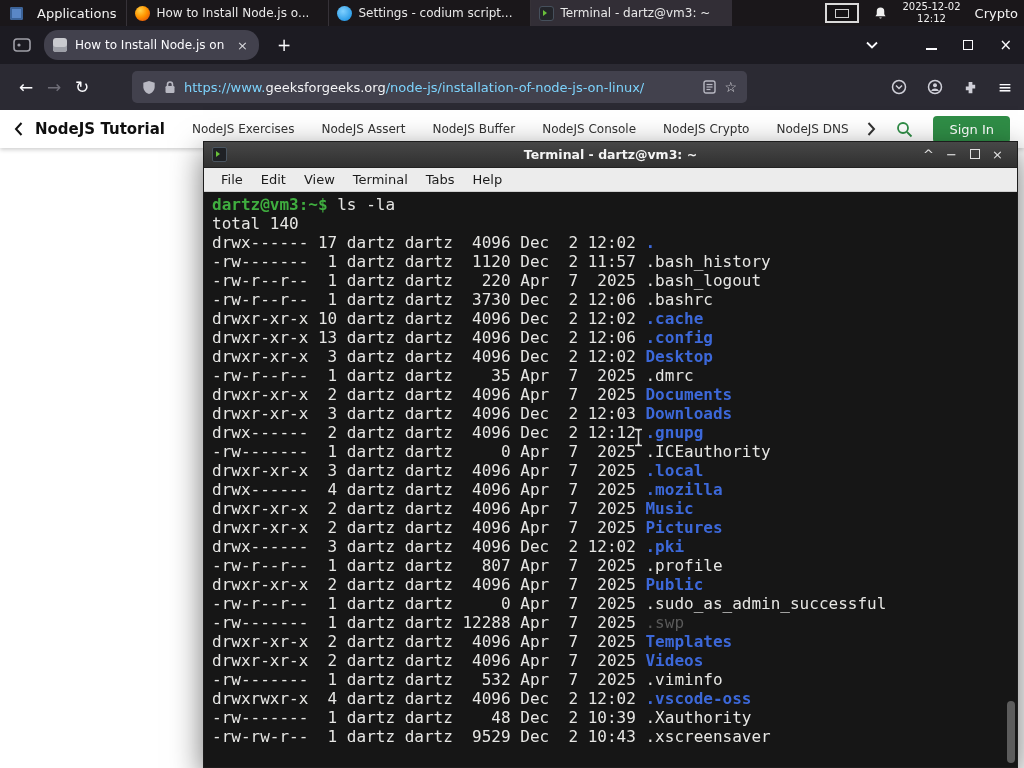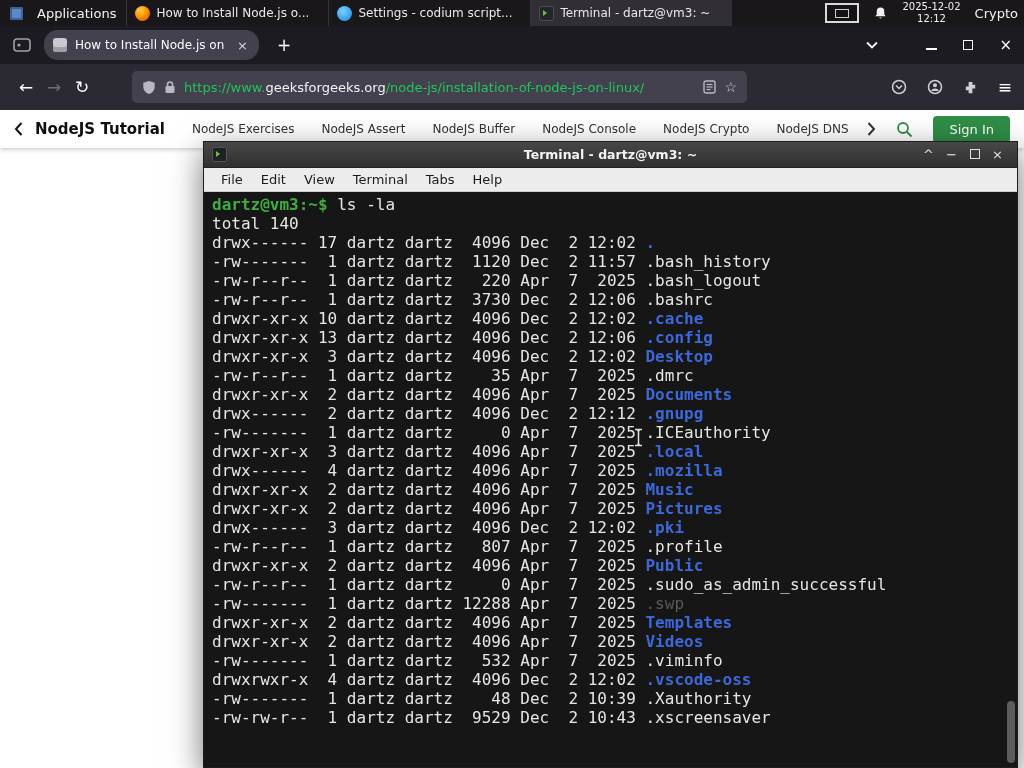--- a/index.html
+++ b/index.html
@@ -48,21 +48,21 @@
   .wc-bar{width:11px;height:2px;background:#fbfbfe;display:inline-block;}
   .wc-x{font-size:15px;}
 
   .navbar{position:absolute;top:64px;left:0;width:1024px;height:46px;background:#2b2a33;
     display:flex;align-items:center;padding:0 12px;color:#fbfbfe;z-index:5;}
   .nav-btn{width:28px;height:28px;display:flex;align-items:center;justify-content:center;font-size:17px;}
   .nav-btn.dim{color:#6f6e78;}
   .urlbar{margin-left:36px;width:615px;height:32px;background:#42414d;border-radius:5px;
     display:flex;align-items:center;gap:8px;padding:0 10px;font-size:13px;}
   .url-text{flex:1;overflow:hidden;white-space:nowrap;}
-  .url-dim{color:#22c55e;}
+  .url-dim{color:#7dd3fc;}
   .url-domain{color:#f4f4f6;}
   .url-star{color:#d7d7db;font-size:14px;}
   .nav-right{margin-left:auto;display:flex;align-items:center;gap:20px;}
   .menu-glyph{font-size:17px;}
 
   
   .gfgnav{position:absolute;top:110px;left:0;width:1024px;height:38px;background:#fff;
     display:flex;align-items:center;padding:0 14px;box-shadow:0 2px 4px rgba(0,0,0,.18);z-index:4;}
   .gfg-scroll{flex:1;display:flex;align-items:center;gap:27px;overflow:hidden;margin:0 12px;}
   .gfg-item{font-size:12px;color:#333;white-space:nowrap;}
@@ -273,20 +273,21 @@
       <div class="term-line t-text">total 140</div>
       <div class="term-line"><span class="t-text">drwx------ 17 dartz dartz  4096 Dec  2 12:02 </span><span class="t-dir">.</span></div>
       <div class="term-line"><span class="t-text">-rw-------  1 dartz dartz  1120 Dec  2 11:57 </span><span class="t-file">.bash_history</span></div>
       <div class="term-line"><span class="t-text">-rw-r--r--  1 dartz dartz   220 Apr  7  2025 </span><span class="t-file">.bash_logout</span></div>
       <div class="term-line"><span class="t-text">-rw-r--r--  1 dartz dartz  3730 Dec  2 12:06 </span><span class="t-file">.bashrc</span></div>
       <div class="term-line"><span class="t-text">drwxr-xr-x 10 dartz dartz  4096 Dec  2 12:02 </span><span class="t-dir">.cache</span></div>
       <div class="term-line"><span class="t-text">drwxr-xr-x 13 dartz dartz  4096 Dec  2 12:06 </span><span class="t-dir">.config</span></div>
       <div class="term-line"><span class="t-text">drwxr-xr-x  3 dartz dartz  4096 Dec  2 12:02 </span><span class="t-dir">Desktop</span></div>
       <div class="term-line"><span class="t-text">-rw-r--r--  1 dartz dartz    35 Apr  7  2025 </span><span class="t-file">.dmrc</span></div>
       <div class="term-line"><span class="t-text">drwxr-xr-x  2 dartz dartz  4096 Apr  7  2025 </span><span class="t-dir">Documents</span></div>
+      <div class="term-line"><span class="t-text">drwxr-xr-x  3 dartz dartz  4096 Dec  2 12:03 </span><span class="t-dir">Downloads</span></div>
       <div class="term-line"><span class="t-text">drwx------  2 dartz dartz  4096 Dec  2 12:12 </span><span class="t-dir">.gnupg</span></div>
       <div class="term-line"><span class="t-text">-rw-------  1 dartz dartz     0 Apr  7  2025 </span><span class="t-file">.ICEauthority</span></div>
       <div class="term-line"><span class="t-text">drwxr-xr-x  3 dartz dartz  4096 Apr  7  2025 </span><span class="t-dir">.local</span></div>
       <div class="term-line"><span class="t-text">drwx------  4 dartz dartz  4096 Apr  7  2025 </span><span class="t-dir">.mozilla</span></div>
       <div class="term-line"><span class="t-text">drwxr-xr-x  2 dartz dartz  4096 Apr  7  2025 </span><span class="t-dir">Music</span></div>
       <div class="term-line"><span class="t-text">drwxr-xr-x  2 dartz dartz  4096 Apr  7  2025 </span><span class="t-dir">Pictures</span></div>
       <div class="term-line"><span class="t-text">drwx------  3 dartz dartz  4096 Dec  2 12:02 </span><span class="t-dir">.pki</span></div>
       <div class="term-line"><span class="t-text">-rw-r--r--  1 dartz dartz   807 Apr  7  2025 </span><span class="t-file">.profile</span></div>
       <div class="term-line"><span class="t-text">drwxr-xr-x  2 dartz dartz  4096 Apr  7  2025 </span><span class="t-dir">Public</span></div>
       <div class="term-line"><span class="t-text">-rw-r--r--  1 dartz dartz     0 Apr  7  2025 </span><span class="t-file">.sudo_as_admin_successful</span></div>

